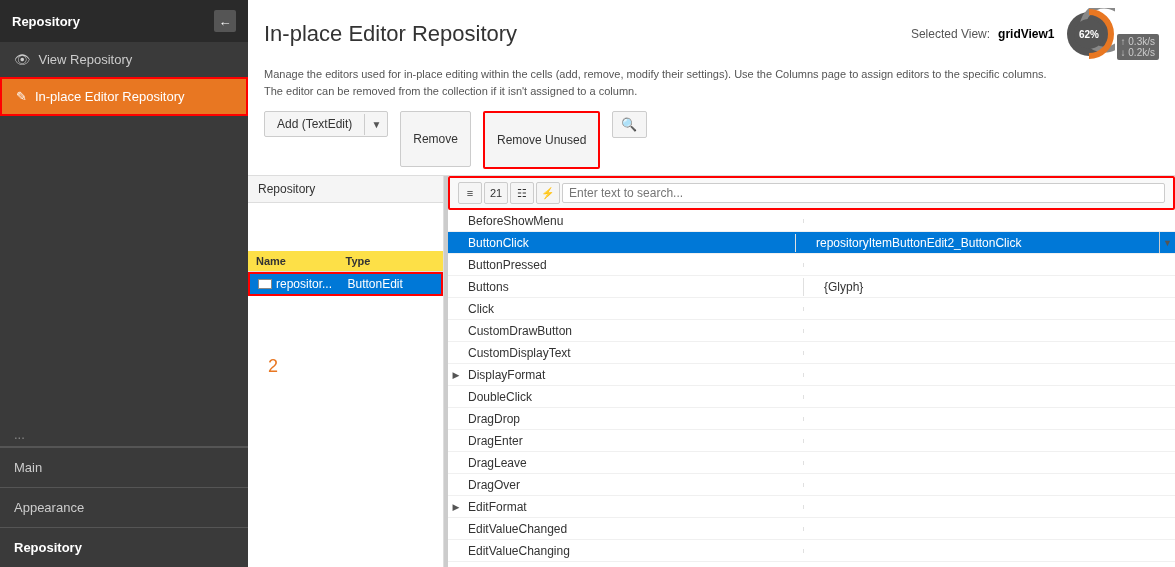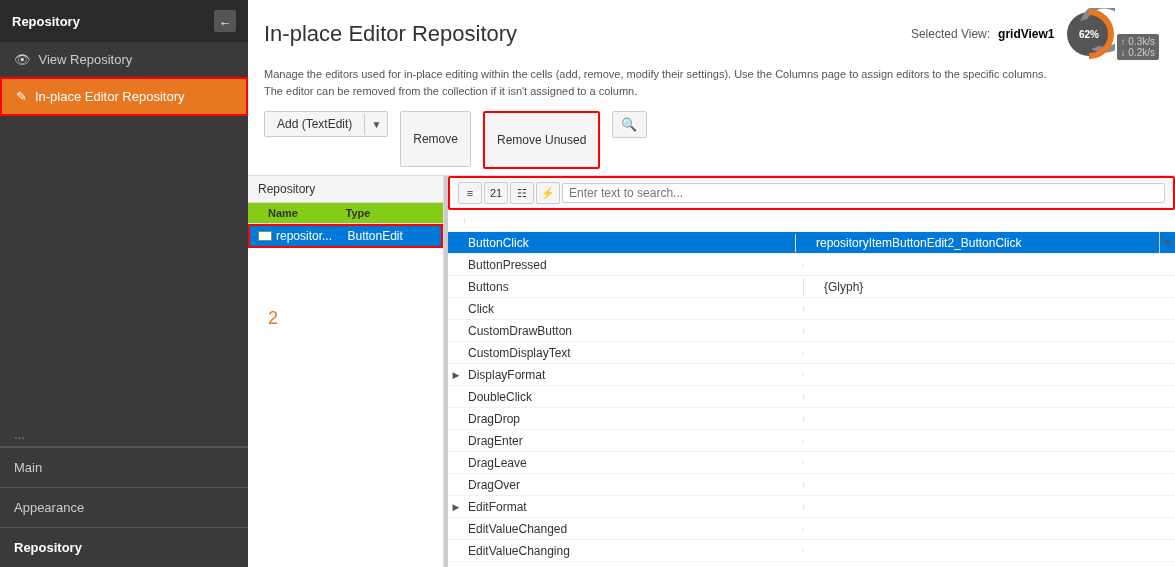--- a/index.html
+++ b/index.html
@@ -189,23 +189,24 @@
     .repo-panel-header {
       padding: 6px 10px;
       background: #f5f5f5;
       border-bottom: 1px solid #ddd;
       font-size: 12px;
       color: #333;
       font-weight: 500;
     }
     .repo-table-header {
       display: flex;
-      background: #84cc16;
+      background: #fde047;
       border-bottom: 1px solid #ddd;
-      padding: 4px 20px;
+      padding: 4px 8px;
+      margin-top: 48px;
     }
     .repo-table-header-cell {
       font-size: 11px;
       font-weight: bold;
       color: #333;
     }
     .repo-table-header-cell.name { flex: 1; }
     .repo-table-header-cell.type { flex: 1; }
     .repo-row {
       display: flex;
@@ -425,20 +426,21 @@
         <div class="props-tool-btn" title="Sort">≡</div>
         <div class="props-tool-btn" title="AZ">21</div>
         <div class="props-tool-btn" title="Grid">☷</div>
         <div class="props-tool-btn" title="Lightning">⚡</div>
         <input class="props-search" type="text" placeholder="Enter text to search..." style="">
       </div>
 
       <div class="props-list" id="props-list">
           <div class="props-row">
             <div class="props-row-indent"></div>
+            <div class="props-name">BeforeShowMenu</div>
             <div class="props-value"></div>
           </div>
           <div class="props-row highlighted">
             <div class="props-row-indent"></div>
             <div class="props-name">ButtonClick</div>
             <div class="props-value">repositoryItemButtonEdit2_ButtonClick</div>
             <div class="props-dropdown">▼</div>
           </div>
           <div class="props-row">
             <div class="props-row-indent"></div>

